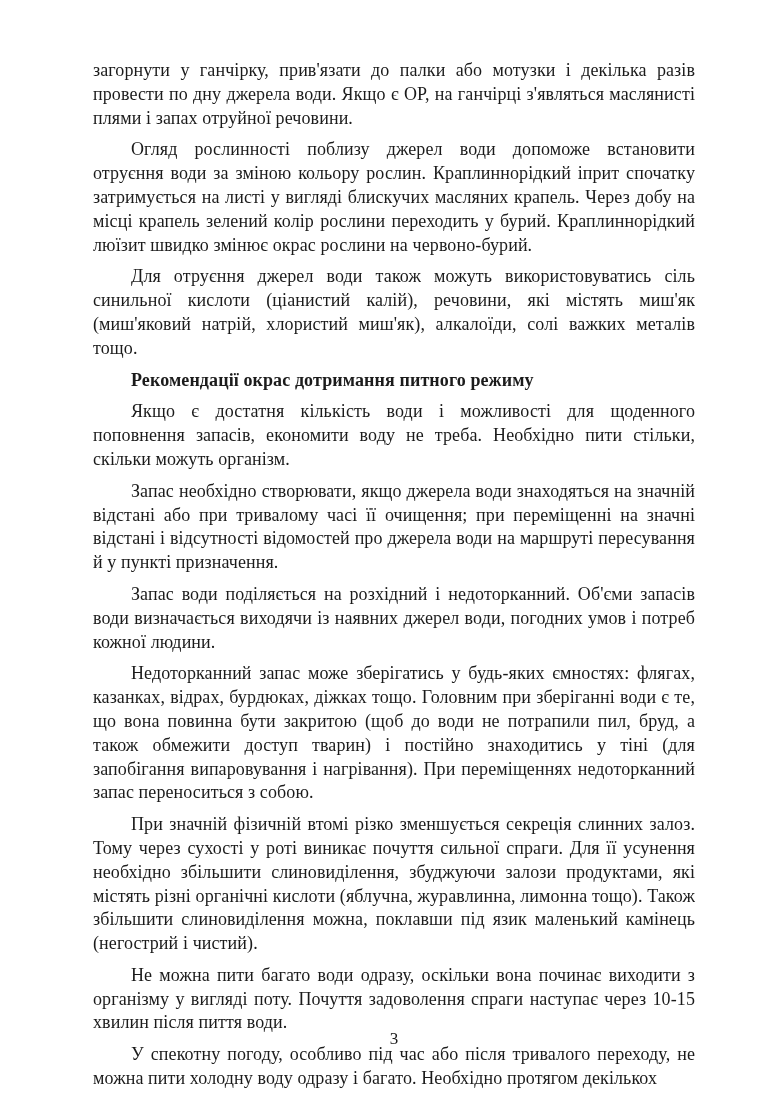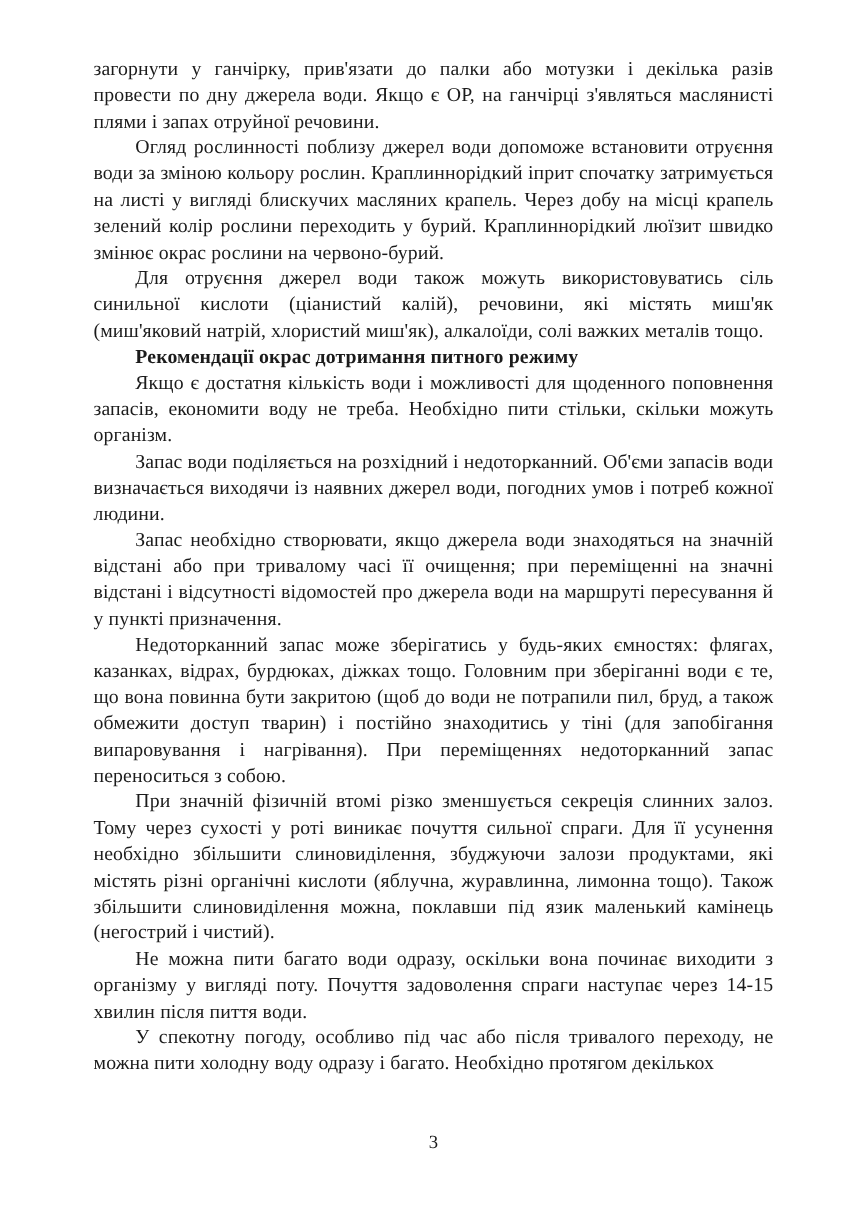--- a/index.html
+++ b/index.html
@@ -24,21 +24,21 @@
     position: absolute;
     left: 85px;
     top: 51px;
     width: 618px;
     font-size: 18px;
     line-height: 23.8px;
     text-align: justify;
     letter-spacing: 0.1px;
   }
   p.para {
-    margin: 0;
+    margin: 8px;
     padding: 0;
   }
   p.para.indent {
     text-indent: 38px;
   }
   p.para.heading {
     font-weight: bold;
   }
   .footer {
     position: absolute;
@@ -53,21 +53,21 @@
 </head>
 <body>
 
 <div class="page">
   <div class="text-block">
       <p class="para">загорнути у ганчірку, прив'язати до палки або мотузки і декілька разів провести по дну джерела води. Якщо є ОР, на ганчірці з'являться маслянисті плями і запах отруйної речовини.</p>
       <p class="para indent">Огляд рослинності поблизу джерел води допоможе встановити отруєння води за зміною кольору рослин. Краплиннорідкий іприт спочатку затримується на листі у вигляді блискучих масляних крапель. Через добу на місці крапель зелений колір рослини переходить у бурий. Краплиннорідкий люїзит швидко змінює окрас рослини на червоно-бурий.</p>
       <p class="para indent">Для отруєння джерел води також можуть використовуватись сіль синильної кислоти (ціанистий калій), речовини, які містять миш'як (миш'яковий натрій, хлористий миш'як), алкалоїди, солі важких металів тощо.</p>
       <p class="para indent heading">Рекомендації окрас дотримання питного режиму</p>
       <p class="para indent">Якщо є достатня кількість води і можливості для щоденного поповнення запасів, економити воду не треба. Необхідно пити стільки, скільки можуть організм.</p>
+      <p class="para indent">Запас необхідно створювати, якщо джерела води знаходяться на значній відстані або при тривалому часі її очищення; при переміщенні на значні відстані і відсутності відомостей про джерела води на маршруті пересування й у пункті призначення.</p>
       <p class="para indent">Запас води поділяється на розхідний і недоторканний. Об'єми запасів води визначається виходячи із наявних джерел води, погодних умов і потреб кожної людини.</p>
-      <p class="para indent">Запас необхідно створювати, якщо джерела води знаходяться на значній відстані або при тривалому часі її очищення; при переміщенні на значні відстані і відсутності відомостей про джерела води на маршруті пересування й у пункті призначення.</p>
       <p class="para indent">Недоторканний запас може зберігатись у будь-яких ємностях: флягах, казанках, відрах, бурдюках, діжках тощо. Головним при зберіганні води є те, що вона повинна бути закритою (щоб до води не потрапили пил, бруд, а також обмежити доступ тварин) і постійно знаходитись у тіні (для запобігання випаровування і нагрівання). При переміщеннях недоторканний запас переноситься з собою.</p>
       <p class="para indent">При значній фізичній втомі різко зменшується секреція слинних залоз. Тому через сухості у роті виникає почуття сильної спраги. Для її усунення необхідно збільшити слиновиділення, збуджуючи залози продуктами, які містять різні органічні кислоти (яблучна, журавлинна, лимонна тощо). Також збільшити слиновиділення можна, поклавши під язик маленький камінець (негострий і чистий).</p>
-      <p class="para indent">Не можна пити багато води одразу, оскільки вона починає виходити з організму у вигляді поту. Почуття задоволення спраги наступає через 14-15 хвилин після пиття води.</p>
+      <p class="para indent">Не можна пити багато води одразу, оскільки вона починає виходити з організму у вигляді поту. Почуття задоволення спраги наступає через 10-15 хвилин після пиття води.</p>
       <p class="para indent">У спекотну погоду, особливо під час або після тривалого переходу, не можна пити холодну воду одразу і багато. Необхідно протягом декількох</p>
     </div>
   <div class="footer">3</div>
 </div>
 
 </body></html>

